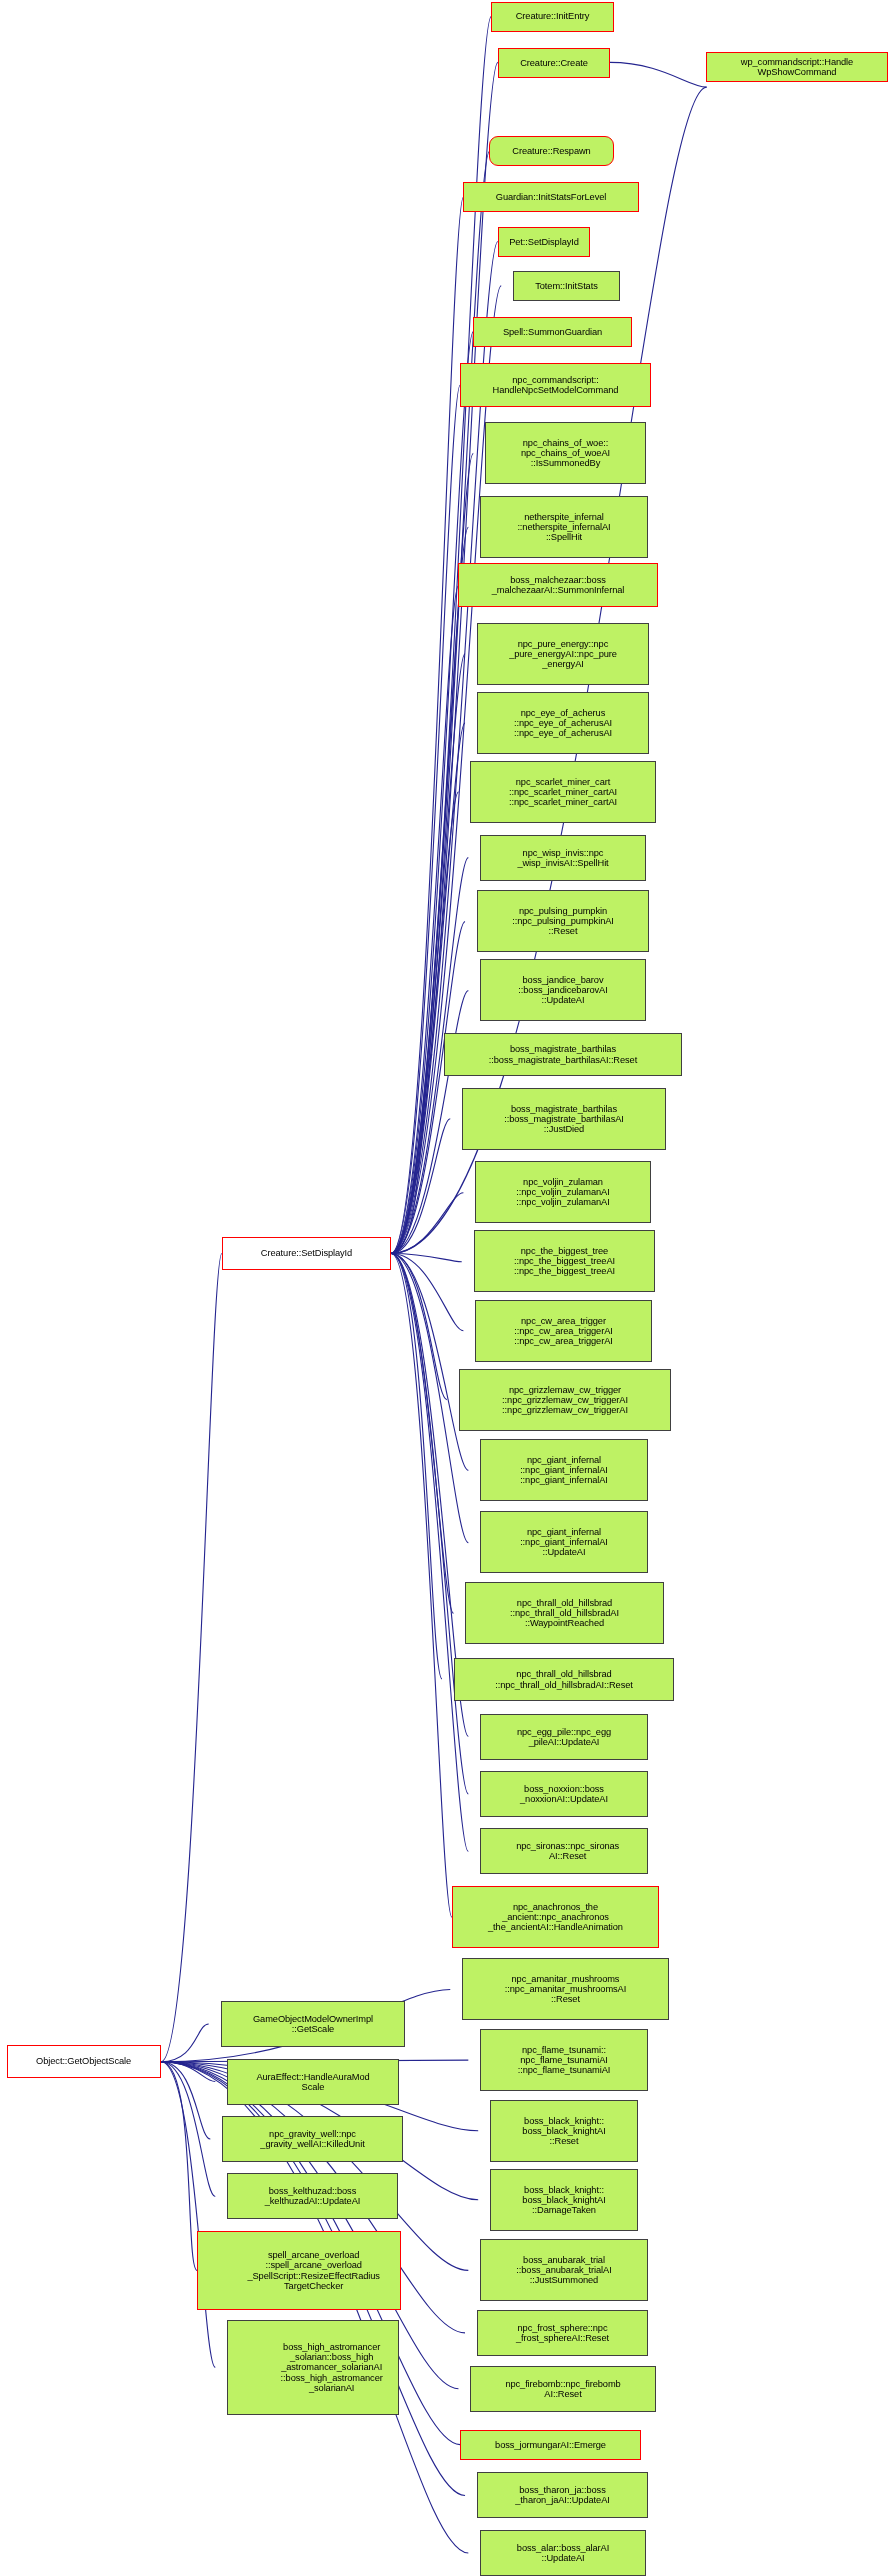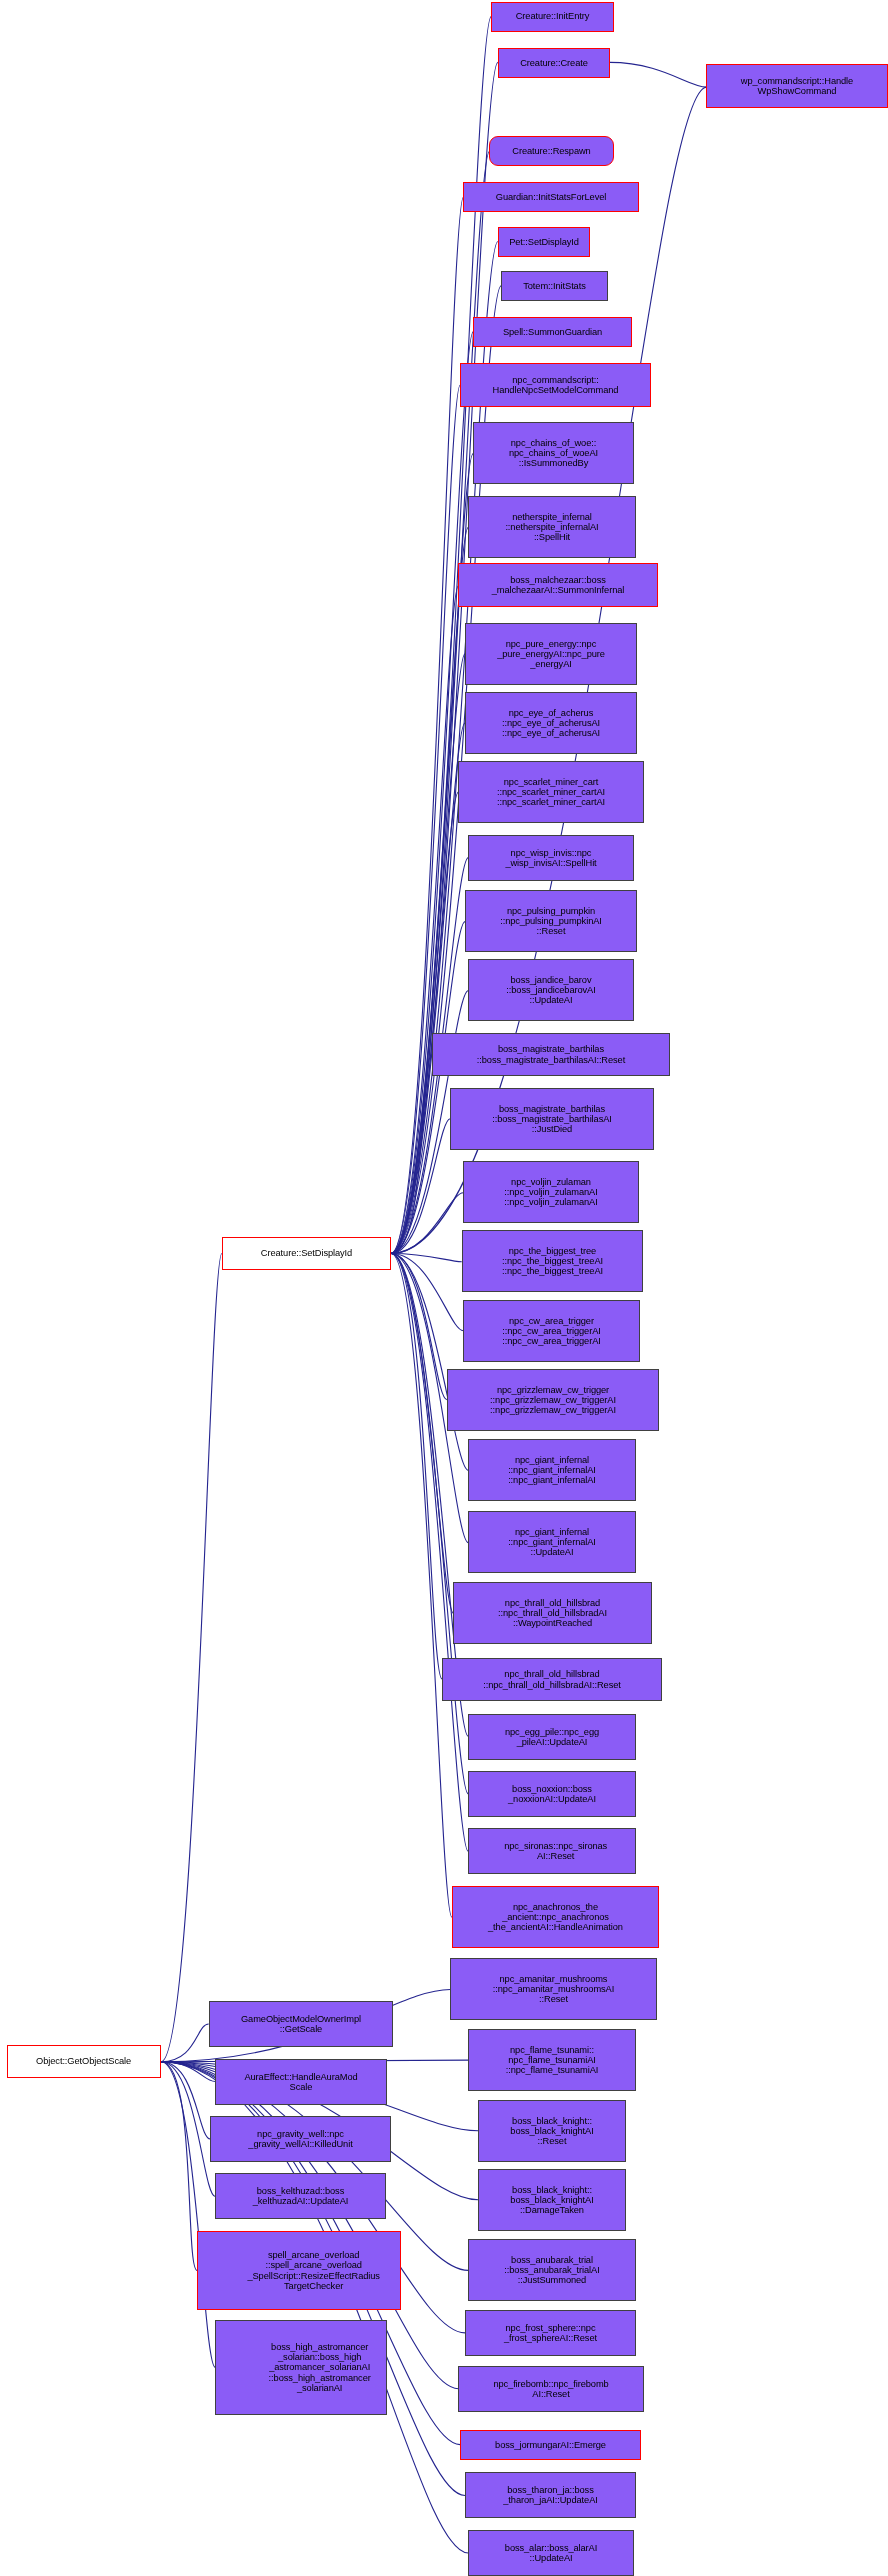--- a/index.html
+++ b/index.html
@@ -1,24 +1,24 @@
 <!DOCTYPE html>
 <html style="font-size:14px"><head>
 <meta charset="utf-8">
 <style>
   html,body{margin:0;padding:0;background:#ffffff;}
   body{font-family:"Liberation Sans","DejaVu Sans",sans-serif;}
   #canvas{position:relative;width:889px;height:2576px;overflow:hidden;background:#fff;}
   #edges{position:absolute;left:0;top:0;width:889px;height:2576px;pointer-events:none;}
-  .node{position:absolute;box-sizing:border-box;background:#8b5cf6;
+  .node{position:absolute;box-sizing:border-box;background:#bef264;
         display:flex;align-items:center;justify-content:center;text-align:center;
         font-size:9.3px;line-height:10.3px;color:#000;letter-spacing:-0.1px;
         white-space:pre-line;padding:0.9px 2.7px;}
   .node.red{border:1.2px solid #ff0000;}
-  .node.black{border:1.2px solid #404040;}
+  .node.black{border:1.2px solid #404040;margin-left:12px;}
   .node.root{border:1.2px solid #ff0000;background:#ffffff;}
 </style>
 </head>
 <body>
 
 <div id="canvas">
   <svg id="edges" viewBox="0 0 1001 2902" preserveAspectRatio="none">
       <defs>
         <marker id="ah" markerWidth="9" markerHeight="7" refX="8" refY="3.5" orient="auto">
           <polygon points="0 0, 9 3.5, 0 7" fill="#24248f"></polygon>
@@ -73,21 +73,21 @@
       <path d="M 181.3271719038817 2322.7104591836737 C 366.53992606284663 2322.7104591836737, 453.25317005545287 2753.9387755102043, 518.0776340110906 2753.9387755102043" fill="none" stroke="#24248f" stroke-width="1.25"></path>
       <path d="M 181.3271719038817 2322.7104591836737 C 369.5928835489834 2322.7104591836737, 457.7354667282809 2811.3125, 523.6284658040665 2811.3125" fill="none" stroke="#24248f" stroke-width="1.25"></path>
       <path d="M 181.3271719038817 2322.7104591836737 C 371.62818853974125 2322.7104591836737, 460.7236645101663 2876.089285714286, 527.3290203327172 2876.089285714286" fill="none" stroke="#24248f" stroke-width="1.25"></path>
       <path d="M 181.3271719038817 2322.7104591836737 C 221.3271719038817 2322.7104591836737, 235.78743068391867 1412.1339285714287, 249.78743068391867 1412.1339285714287" fill="none" stroke="#24248f" stroke-width="1.25"></path>
     </svg>
   <div id="nodes-layer">
       <div class="node red root" style="left: 222px; top: 1237px; width: 169px; height: 33px;">Creature::SetDisplayId</div>
       <div class="node red root" style="left: 6.6px; top: 2045px; width: 154px; height: 33px;">Object::GetObjectScale</div>
       <div class="node red" style="left: 491px; top: 1.6px; width: 123px; height: 30px;">Creature::InitEntry</div>
       <div class="node red" style="left: 498px; top: 48px; width: 112px; height: 30px;">Creature::Create</div>
-      <div class="node red" style="left: 706px; top: 64px; width: 182px; height: 44px;">wp_commandscript::Handle
+      <div class="node red" style="left: 706px; top: 52px; width: 182px; height: 30px;">wp_commandscript::Handle
 WpShowCommand</div>
       <div class="node red" style="left: 489px; top: 136px; width: 125px; height: 30px; border-radius: 9px;">Creature::Respawn</div>
       <div class="node red" style="left: 463px; top: 182px; width: 176px; height: 30px;">Guardian::InitStatsForLevel</div>
       <div class="node red" style="left: 498px; top: 227px; width: 92px; height: 30px;">Pet::SetDisplayId</div>
       <div class="node black" style="left: 501px; top: 271px; width: 107px; height: 30px;">Totem::InitStats</div>
       <div class="node red" style="left: 473px; top: 317px; width: 159px; height: 30px;">Spell::SummonGuardian</div>
       <div class="node red" style="left: 460px; top: 363px; width: 191px; height: 44px;">npc_commandscript::
 HandleNpcSetModelCommand</div>
       <div class="node black" style="left: 473px; top: 422px; width: 161px; height: 62px;">npc_chains_of_woe::
 npc_chains_of_woeAI

